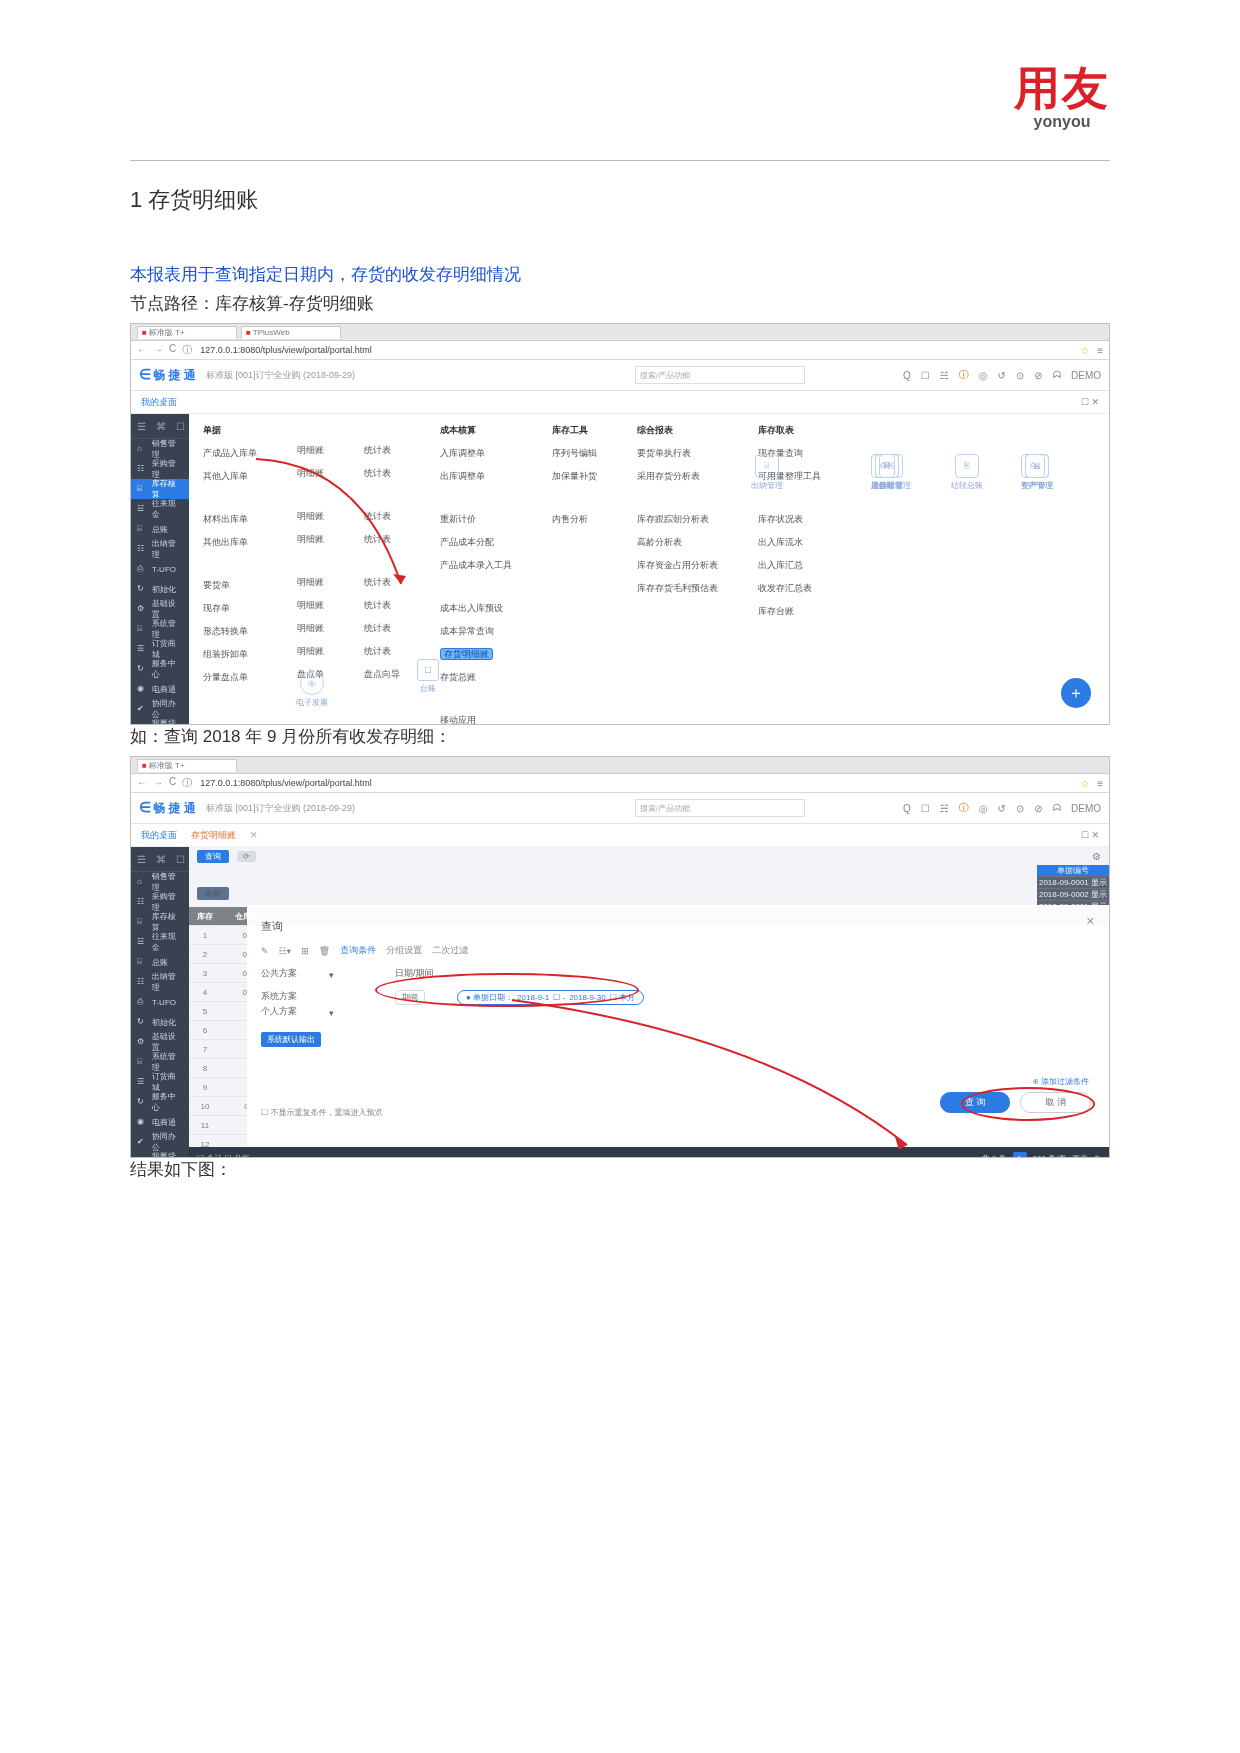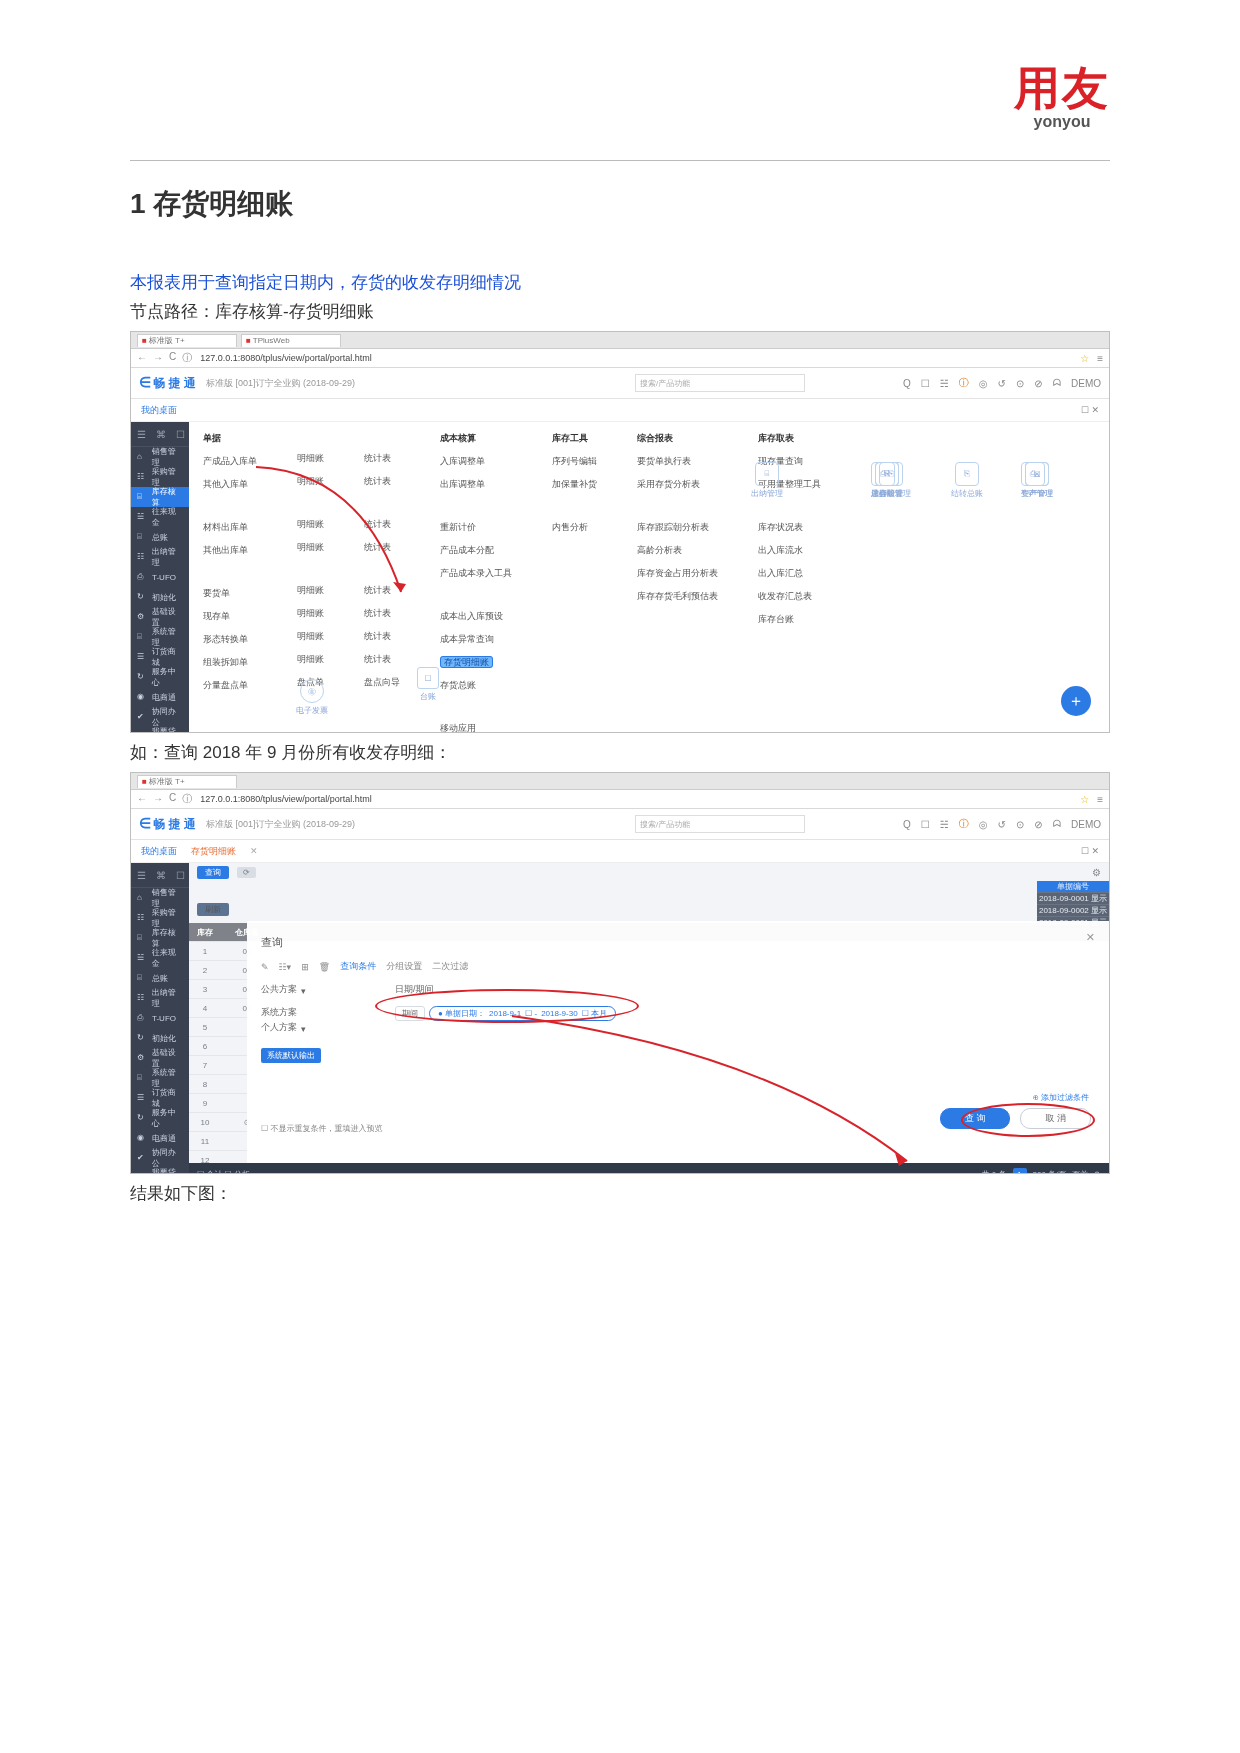--- a/index.html
+++ b/index.html
@@ -1,24 +1,24 @@
 <!DOCTYPE html>
 <html><head>
 <meta charset="utf-8">
 <style>
   body{margin:0;font-family:"Microsoft YaHei",SimSun,Arial,sans-serif;background:#fff;color:#333}
   .page{width:1240px;min-height:1753px;margin:0 auto;padding:40px 130px 60px;box-sizing:border-box;position:relative}
   .logo{position:absolute;top:65px;right:130px;text-align:center}
   .logo-cn{font-size:46px;font-weight:900;color:#da2128;letter-spacing:2px;line-height:1}
   .logo-en{font-size:16px;color:#555;font-weight:700;margin-top:2px}
   .hr-top{border:0;border-top:1px solid #bbb;margin:120px 0 24px}
-  h1{font-size:28px;font-weight:700;margin:0 0 48px}
+  h1{font-size:22px;font-weight:400;margin:0 0 48px}
   .blue-line{color:#1a4fd8;font-weight:400;font-size:17px;margin:0 0 6px}
   .path-line{font-size:17px;margin:0 0 8px}
-  .caption{font-size:17px;margin:8px 0 8px}
+  .caption{font-size:17px;margin:0 0 8px}
   
   .shot{border:1px solid #bfbfbf;background:#f7f7f7;position:relative;font-size:10px;color:#555;overflow:hidden}
   .browser-chrome{height:16px;background:#e6e6e6;border-bottom:1px solid #ccc;display:flex;align-items:center;padding:0 6px}
   .tab{width:90px;height:12px;background:#fff;border:1px solid #ccc;border-bottom:0;margin-right:4px;display:flex;align-items:center;padding:0 4px;font-size:8px;color:#777}
   .url-bar{height:18px;background:#fff;border-bottom:1px solid #d9d9d9;display:flex;align-items:center;padding:0 6px}
   .url-nav{display:flex;gap:6px;color:#888;font-size:10px}
   .url{margin-left:8px;color:#444;font-size:9px}
   .star{margin-left:auto;color:#e7b500;font-size:10px}
   .app-header{height:30px;background:#fff;border-bottom:1px solid #e3e3e3;display:flex;align-items:center;padding:0 8px}
   .brand{color:#2c7be5;font-weight:700;font-size:12px}
@@ -59,21 +59,21 @@
   .footer-bar{position:absolute;left:58px;right:0;bottom:0;height:22px;background:#2f3947;display:flex;align-items:center;color:#cbd3e1;font-size:8px;padding:0 8px;gap:12px}
   .pager{margin-left:auto;display:flex;gap:6px;align-items:center}
   .pg-box{width:14px;height:12px;background:#2c7be5;color:#fff;display:flex;align-items:center;justify-content:center;border-radius:2px}
   
   .modal-mask{position:absolute;left:58px;right:0;top:58px;bottom:22px;background:rgba(255,255,255,.97)}
   .modal{position:absolute;left:0;right:0;top:0;bottom:0;padding:14px 14px 14px 14px}
   .modal .title{font-size:11px;color:#555;margin-bottom:10px}
   .modal .close{position:absolute;right:14px;top:10px;color:#999;font-size:11px}
   .modal .tools{display:flex;gap:10px;align-items:center;font-size:9px;color:#888;margin-bottom:10px}
   .modal .tools .link{color:#2c7be5}
-  .form-row{display:flex;gap:4px;font-size:9px;color:#666;margin-bottom:10px;align-items:flex-end}
+  .form-row{display:flex;gap:32px;font-size:9px;color:#666;margin-bottom:10px;align-items:flex-end}
   .field{display:flex;align-items:center;gap:6px}
   .field input{width:110px;height:14px;border:1px solid #d7dbe2;font-size:8px;padding:0 4px}
   .chip{border:1px solid #d7dbe2;border-radius:3px;padding:1px 6px;font-size:8px;color:#666}
   .date-pill{display:inline-flex;align-items:center;gap:4px;border:1px solid #2c7be5;border-radius:9px;padding:1px 8px;font-size:8px;color:#2c7be5}
   .sys-default{background:#2c7be5;color:#fff;font-size:8px;padding:2px 6px;border-radius:2px;display:inline-block;margin-top:4px}
   .btns{position:absolute;right:18px;bottom:34px;display:flex;gap:10px}
   .btn{font-size:9px;padding:3px 24px;border-radius:10px;border:1px solid #c9ced6;color:#666;background:#fff}
   .btn.primary{background:#2c7be5;color:#fff;border-color:#2c7be5}
   .addcond{position:absolute;right:20px;bottom:60px;color:#2c7be5;font-size:8px}
   .addcond::before{content:"⊕ ";}

